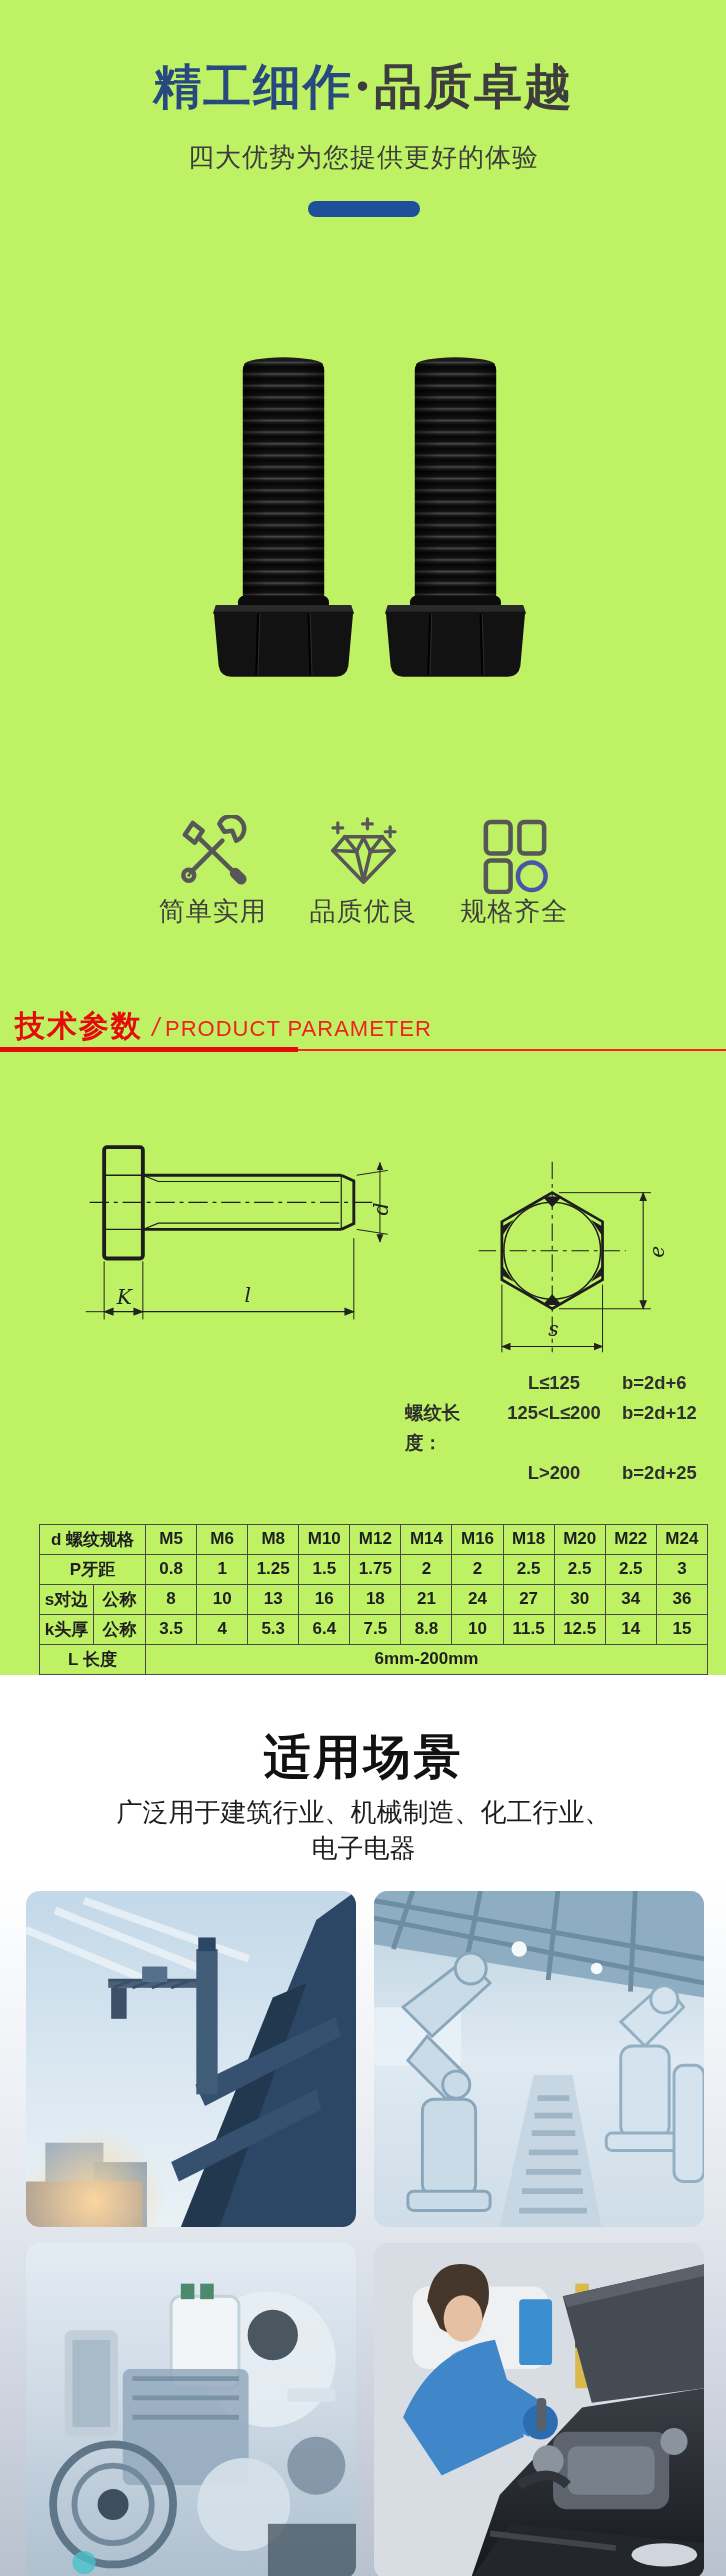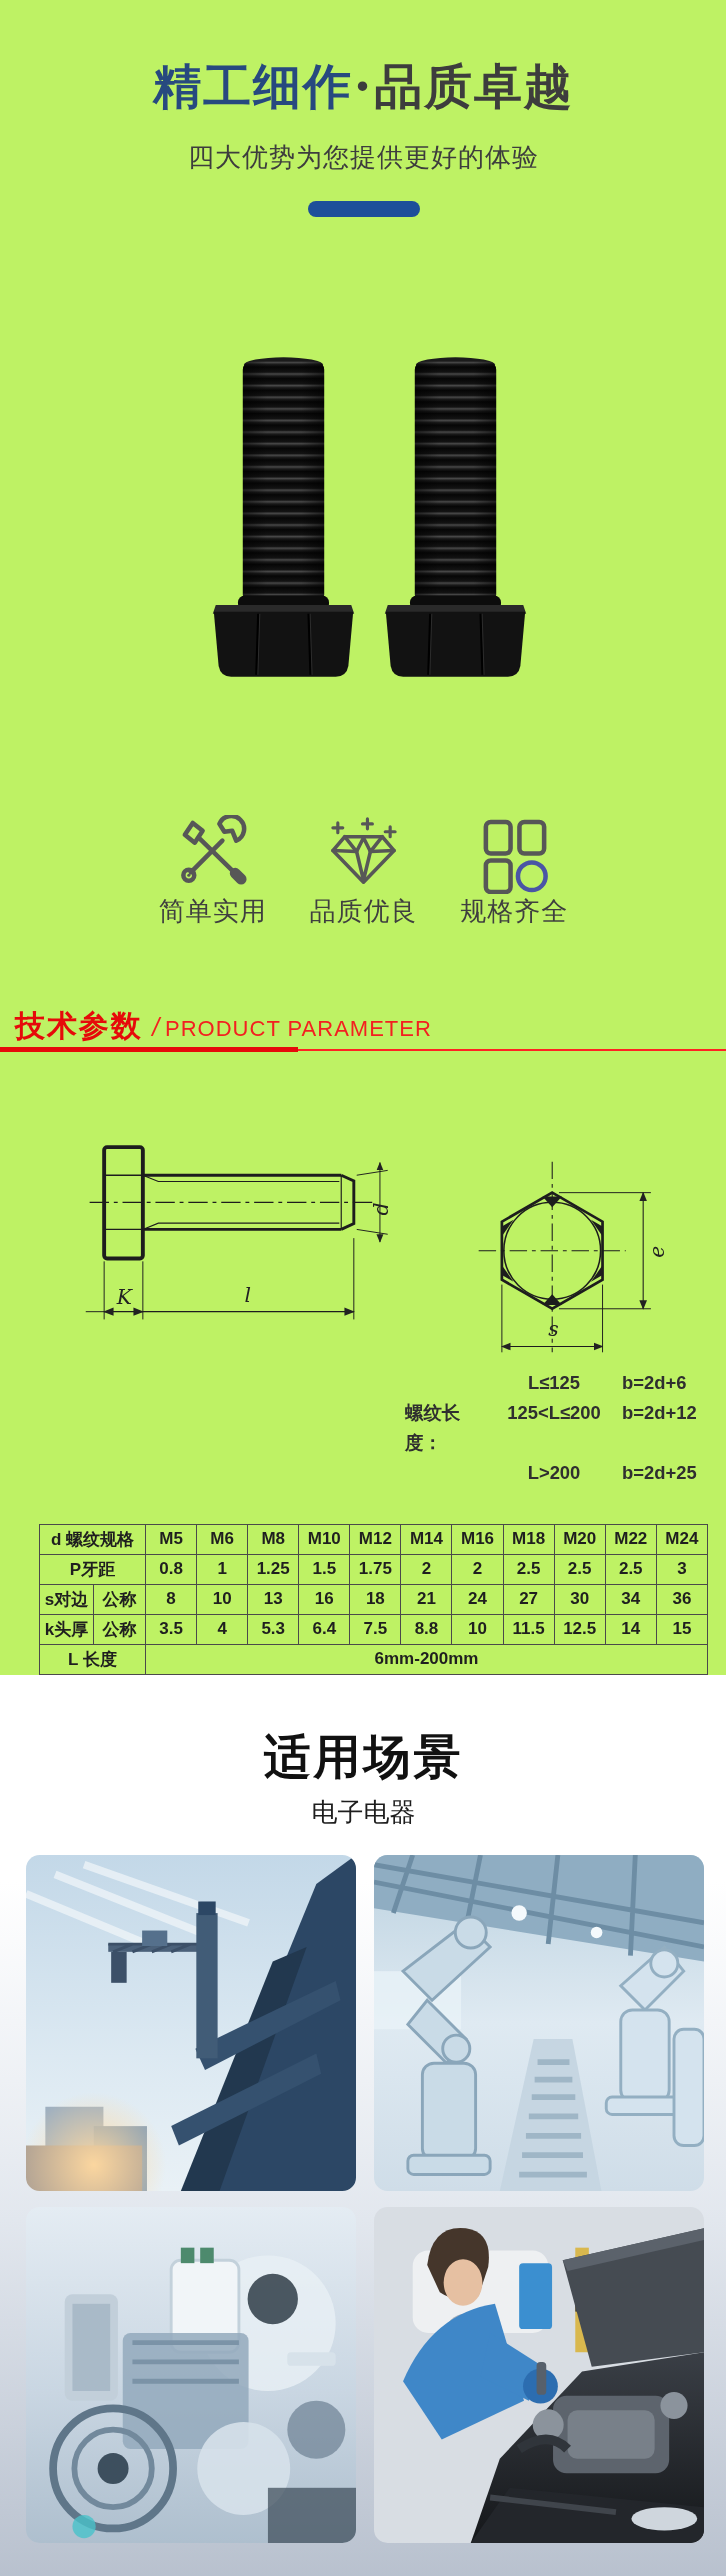--- a/index.html
+++ b/index.html
@@ -313,20 +313,21 @@
             <td colspan="2">L 长度</td>
             <td colspan="11">6mm-200mm</td>
           </tr>
         </tbody>
     </table>
   </div>
 
   <div class="scenes">
     <div class="scenes-title">适用场景</div>
     <div class="scenes-desc">
+      <div>广泛用于建筑行业、机械制造、化工行业、</div>
       <div>电子电器</div>
     </div>
 
     <div class="scene-grid">
 
       <div class="scene">
         <svg viewBox="0 0 341 347" preserveAspectRatio="none">
           <defs>
             <linearGradient id="sky" x1="0" y1="0" x2="0" y2="1">
               <stop offset="0" stop-color="#c3d8e8"></stop>

